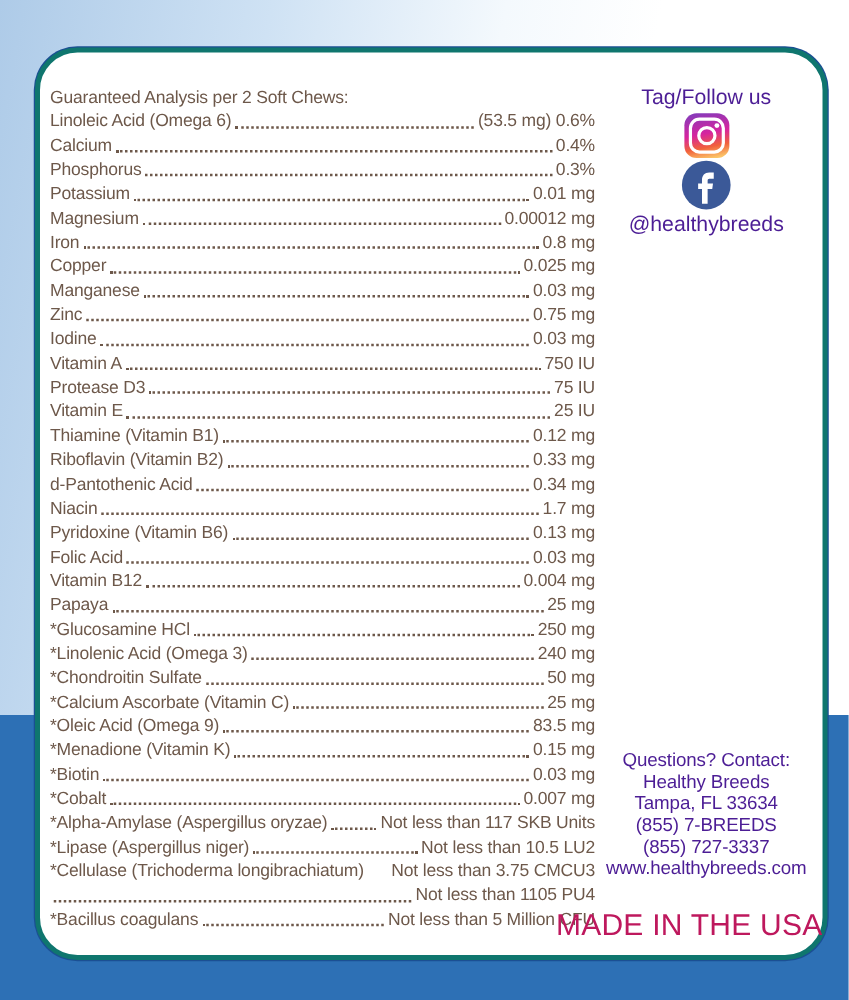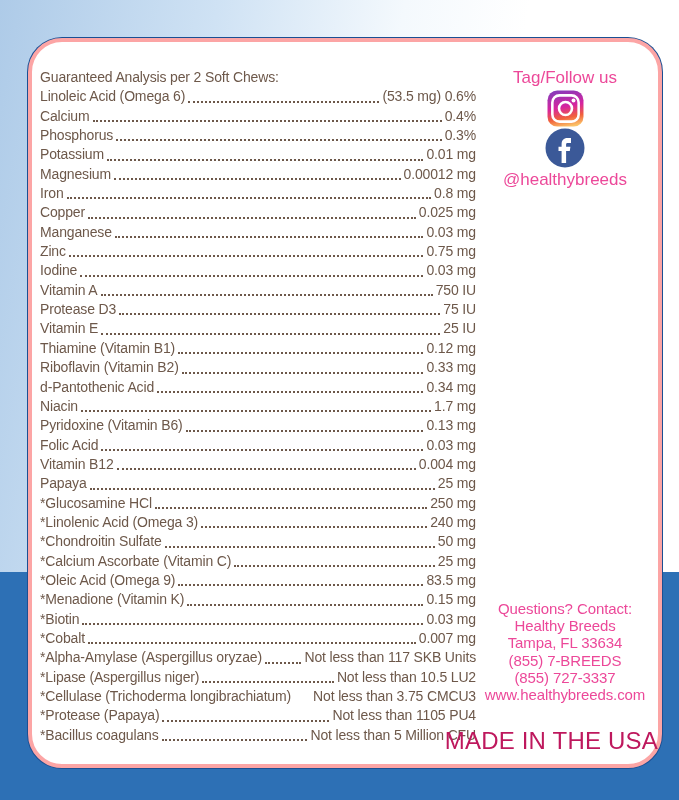--- a/index.html
+++ b/index.html
@@ -12,41 +12,41 @@
     position:absolute;left:0;top:0;width:679px;height:575px;
     background:linear-gradient(100deg,#aecbe8 0%,#cfe2f4 28%,#f4f9fd 52%,#ffffff 68%);
   }
   .bg-bottom{
     position:absolute;left:0;top:572px;width:679px;height:228px;
     background:#2d70b5;
   }
   .card{
     position:absolute;left:28px;top:38px;width:634px;height:730px;
     box-sizing:border-box;background:#ffffff;
-    border:4px solid #fca5a5;border-radius:34px;
+    border:4px solid #0f766e;border-radius:34px;
     box-shadow:0 0 0 1px #1b4f93;
     color:#6d584a;
   }
   .list{
     position:absolute;left:8px;top:26px;width:436px;
     font-size:14px;letter-spacing:-0.15px;line-height:19.35px;color:#6d584a;
   }
   .row{display:flex;height:19.35px;white-space:nowrap;}
   .row .nm{flex:0 0 auto;}
   .row .val{flex:0 0 auto;}
   .row .dots{
     flex:1 1 auto;min-width:6px;margin:0 3px 4px 3px;
     border-bottom:2px dotted #6d584a;align-self:flex-end;
   }
   .row.no-dots .dots{border-bottom:none;min-width:3px;margin:0 1px;}
   .title-row{height:19.35px;white-space:nowrap;}
   .right-col{
     position:absolute;left:444px;top:26px;right:4px;bottom:8px;
     display:flex;flex-direction:column;align-items:center;
-    text-align:center;color:#ec4899;
+    text-align:center;color:#4c1d95;
   }
   .tag-label{font-size:17px;line-height:20px;}
   .icon-wrap{line-height:0;}
   .ig-icon svg{width:37px;height:37px;margin-top:2px;}
   .fb-icon svg{width:40px;height:40px;margin-top:1px;}
   .handle{font-size:17px;line-height:18px;margin-top:3px;}
   .contact{
     position:absolute;left:0;right:0;top:532px;
     font-size:15px;line-height:17.2px;letter-spacing:-0.1px;
   }
@@ -221,21 +221,20 @@
         <span class="nm">*Lipase (Aspergillus niger)</span>
         <span class="dots"></span>
         <span class="val">Not less than 10.5 LU2</span>
       </div>
       <div class="row no-dots">
         <span class="nm">*Cellulase (Trichoderma longibrachiatum)</span>
         <span class="dots"></span>
         <span class="val">Not less than 3.75 CMCU3</span>
       </div>
       <div class="row">
-        <span class="nm">*Protease (Papaya)</span>
         <span class="dots"></span>
         <span class="val">Not less than 1105 PU4</span>
       </div>
       <div class="row">
         <span class="nm">*Bacillus coagulans</span>
         <span class="dots"></span>
         <span class="val">Not less than 5 Million CFU</span>
       </div>
     </div>
 

